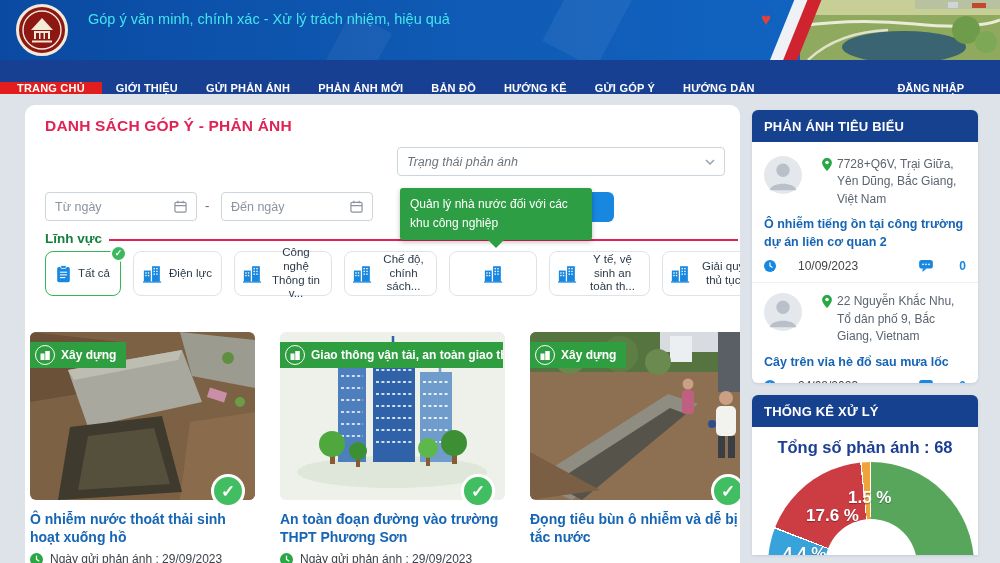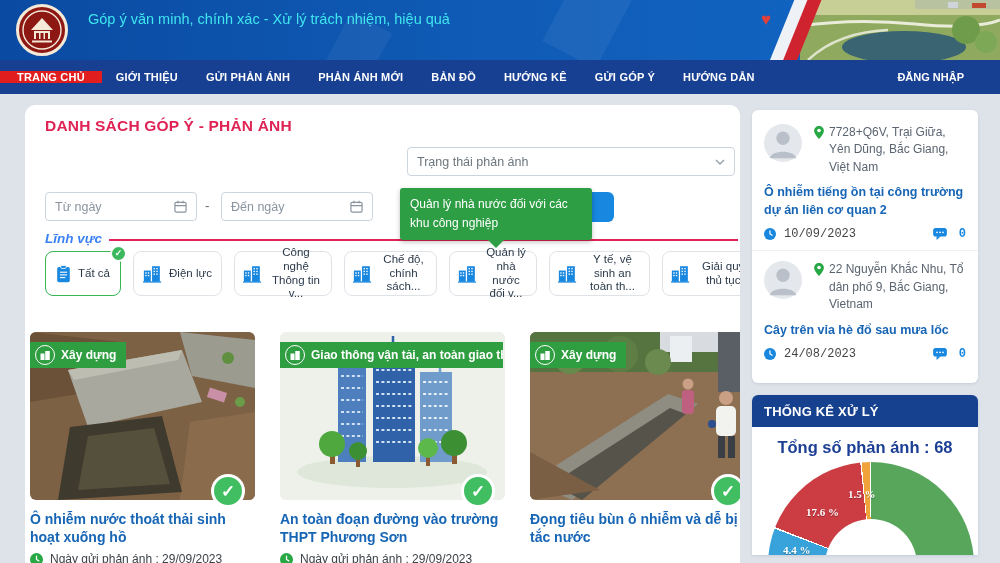--- a/index.html
+++ b/index.html
@@ -16,21 +16,21 @@
   .hdr-titles { position:absolute; left:88px; top:7px; }
   .site-title { font-size:19px; font-weight:800; letter-spacing:-0.2px; color:#e31e24; white-space:nowrap;
     text-shadow:-1px -1px 0 #fff,1px -1px 0 #fff,-1px 1px 0 #fff,1px 1px 0 #fff,0 -1px 0 #fff,0 1px 0 #fff,-1px 0 0 #fff,1px 0 0 #fff; }
   .site-slogan { margin-top:4px; font-size:14.5px; color:#3fe6ef; }
   .hero { position:absolute; right:0; top:0; width:200px; height:60px; }
   .ribbon-w { position:absolute; left:782px; top:-18px; width:17px; height:100px; background:#eef1f5; transform:rotate(22deg); }
   .ribbon-r { position:absolute; left:795px; top:-18px; width:13px; height:100px; background:#cf2430; transform:rotate(22deg); }
   .heart { position:absolute; left:761px; top:10px; font-size:17px; color:#e24038; }
 
   
-  .nav { position:absolute; left:0; top:60px; width:1000px; height:34px; background:#173f92; display:flex; align-items:center; }
+  .nav { position:absolute; left:0; top:60px; width:1000px; height:34px; background:#173f92; display:flex; align-items:flex-end; }
   .nav-item { color:#fff; font-size:11px; font-weight:bold; padding:0 14px; display:flex; align-items:center; cursor:pointer; letter-spacing:.2px; }
   .nav-item.active { background:#e11d1d; padding:0 17px; }
   .nav-spacer { flex:1; }
   .nav-auth { color:#fff; font-size:11px; font-weight:bold; padding:0 14px; display:flex; align-items:center; cursor:pointer; }
   .nav-auth:last-child { margin-right:22px; }
 
   
   .main-panel { position:absolute; left:25px; top:105px; width:715px; height:473px; background:#fff; border-radius:10px 10px 0 0; overflow:hidden; }
   .pg-title { position:absolute; left:20px; top:12px; font-size:15.5px; font-weight:800; color:#e02355; letter-spacing:.2px; }
 
@@ -39,21 +39,21 @@
   .inp input { border:0; outline:0; flex:1; font-size:12.5px; font-family:inherit; color:#333; min-width:0; background:transparent; }
   .inp input::placeholder { color:#8a94a0; }
   .sel-text { flex:1; font-size:12.5px; color:#6c757d; }
   .dash { position:absolute; left:180px; top:93px; color:#666; font-size:13px; }
   .search-btn { position:absolute; left:497px; top:87px; width:92px; height:30px; background:#1787e0; border:0; border-radius:6px; cursor:pointer; }
 
   .tooltip { position:absolute; left:375px; top:83px; width:192px; background:#2e9e44; color:#fff; font-size:12px;
              line-height:1.55; padding:7px 10px 8px; border-radius:3px; box-shadow:0 2px 5px rgba(0,0,0,.25); z-index:5; }
   .tooltip:after { content:""; position:absolute; left:50%; bottom:-8px; margin-left:-8px; border:8px solid transparent; border-top-color:#2e9e44; border-bottom:0; }
 
-  .lv-label { position:absolute; left:20px; top:126px; font-size:13.5px; font-weight:bold; color:#3b82f6;font-style:italic; }
+  .lv-label { position:absolute; left:20px; top:126px; font-size:13.5px; font-weight:bold; color:#15803d; }
   .lv-line { position:absolute; left:84px; top:134px; width:629px; height:2px; background:#e02355; }
 
   .catbtn { position:absolute; top:146px; height:45px; background:#fff; border:1px solid #dfe3e8; border-radius:8px;
             display:flex; align-items:center; justify-content:center; gap:7px; padding:0 8px; cursor:pointer; }
   .catbtn.active { border:1.5px solid #35b554; }
   .catbtn .lbl { font-size:11.5px; color:#2b3a4a; line-height:1.2; text-align:center; white-space:pre-line; }
   .cat-check { position:absolute; right:-7px; top:-7px; width:17px; height:17px; border-radius:50%; background:#3cb95e;
                border:2px solid #fff; color:#fff; font-size:9px; line-height:13px; text-align:center; font-weight:bold; }
 
   
@@ -68,33 +68,33 @@
                border:3px solid #fff; color:#fff; font-size:17px; font-weight:bold; display:flex; align-items:center; justify-content:center; }
   .card-title { margin-top:10px; min-height:37px; font-size:14px; font-weight:bold; color:#1765b5; line-height:1.3; }
   .meta { display:flex; align-items:center; gap:7px; margin-top:5px; font-size:12px; color:#3c4248; }
 
   
   .side-panel { position:absolute; left:752px; width:226px; background:#fff; border-radius:6px; overflow:hidden;
                 box-shadow:0 1px 3px rgba(30,50,90,.12); }
   .side-hd { height:32px; background:#16418f; color:#fff; font-size:13px; font-weight:bold; display:flex; align-items:center; padding:0 12px; letter-spacing:.2px; }
   .feat-item { padding:10px 12px 9px; cursor:pointer; }
   .feat-item + .feat-item { border-top:1px solid #eef0f3; }
-  .fi-top { display:flex; gap:12px; }
+  .fi-top { display:flex; gap:20px; }
   .fi-addr { font-size:12px; color:#5a6470; line-height:1.45; display:flex; gap:5px; }
   .fi-title { margin-top:7px; font-size:12.5px; font-weight:bold; color:#1765b5; line-height:1.45; }
-  .fi-foot { display:flex; align-items:center; margin-top:8px; font-size:12px; color:#444; gap:8px;font-family:Liberation Mono, monospace; }
+  .fi-foot { display:flex; align-items:center; margin-top:8px; font-size:12px; color:#444; gap:22px; }
   .fi-foot .cnt { color:#1787e0; font-weight:bold; margin-left:4px; }
   .spacer { flex:1; }
 
   .stat-total { text-align:center; margin-top:11px; font-size:16.5px; font-weight:800; color:#1c3f94; }
   .donut-wrap { position:absolute; left:16px; top:67px; width:206px; height:206px; }
   .donut { width:206px; height:206px; border-radius:50%;
     background:conic-gradient(#57a65c 0deg 274.8deg,#ffffff 274.8deg 275.8deg,#38a3db 275.8deg 290.6deg,#ffffff 290.6deg 291.6deg,#cb3c43 291.6deg 354deg,#ffffff 354deg 354.8deg,#f0a23b 354.8deg 359.4deg,#ffffff 359.4deg 360deg); }
   .donut-hole { position:absolute; left:57px; top:57px; width:92px; height:92px; border-radius:50%; background:#fff; }
-  .dlab { position:absolute; color:#fff; font-size:11px; font-weight:bold; text-shadow:0 1px 1px rgba(0,0,0,.35); white-space:nowrap;font-family:Liberation Serif, serif; }
+  .dlab { position:absolute; color:#fff; font-size:17px; font-weight:bold; text-shadow:0 1px 1px rgba(0,0,0,.35); white-space:nowrap; }
 
   .avatar { width:38px; height:38px; flex:0 0 auto; }
   svg { display:block; }
 </style>
 </head>
 <body>
 
 <div class="page">
 
   <div class="hdr">
@@ -142,21 +142,21 @@
     <div class="nav-item">HƯỚNG KÊ</div>
     <div class="nav-item">GỬI GÓP Ý</div>
     <div class="nav-item">HƯỚNG DẪN</div>
     <div class="nav-spacer"></div>
     <div class="nav-auth">ĐĂNG NHẬP</div>
   </div>
 
   <div class="main-panel">
     <div class="pg-title">DANH SÁCH GÓP Ý - PHẢN ÁNH</div>
 
-    <div class="inp" style="left:382px; top:42px; width:328px;">
+    <div class="inp" style="left:372px; top:42px; width:328px;font-style:italic;">
       <span class="sel-text">Trạng thái phản ánh</span>
       <span>
         <svg width="10" height="6" viewBox="0 0 10 6">
             <path d="M1 1l4 4 4-4" stroke="#9aa3ad" stroke-width="1.5" fill="none"></path>
           </svg>
       </span>
     </div>
 
     <div class="inp" style="left:20px; top:87px; width:152px;">
       <input type="text" placeholder="Từ ngày" style="">
@@ -280,21 +280,20 @@
               <rect x="5.6" y="11" width="1.6" height="1.6"></rect>
               <rect x="12.2" y="3" width="1.6" height="1.6"></rect>
               <rect x="15.4" y="3" width="1.6" height="1.6"></rect>
               <rect x="12.2" y="6.2" width="1.6" height="1.6"></rect>
               <rect x="15.4" y="6.2" width="1.6" height="1.6"></rect>
               <rect x="12.2" y="9.4" width="1.6" height="1.6"></rect>
               <rect x="15.4" y="9.4" width="1.6" height="1.6"></rect>
             </g>
           </svg>
         </span>
-      <span class="lbl">Quản lý nhà nước đối v...</span>
     </div>
     <div class="catbtn" style="left:524px; width:101px;">
       <span>
           <svg width="19" height="18" viewBox="0 0 22 20">
             <rect x="1" y="6" width="8" height="13" fill="#1787e0"></rect>
             <rect x="10.5" y="1" width="9" height="18" fill="#1787e0"></rect>
             <rect x="0" y="18.6" width="21" height="1.4" fill="#1787e0"></rect>
             <g fill="#fff">
               <rect x="2.6" y="8" width="1.6" height="1.6"></rect>
               <rect x="5.6" y="8" width="1.6" height="1.6"></rect>
@@ -474,20 +473,21 @@
           <span>Xây dựng</span>
         </div>
         <div class="img-check">✓</div>
       </div>
       <div class="card-title" style="min-height:18px;">Đọng tiêu bùn ô nhiễm và dễ bị tắc nước</div>
 
     </div>
   </div>
 
   <div class="side-panel" style="top:110px; height:273px;">
+    <div class="side-hd">PHẢN ÁNH TIÊU BIỂU</div>
 
     <div class="feat-item" style="margin-top:4px;">
       <div class="fi-top">
         <span class="avatar">
           <svg width="38" height="38" viewBox="0 0 40 40">
               <circle cx="20" cy="20" r="20" fill="#e4e7eb"></circle>
               <circle cx="20" cy="15" r="7" fill="#b9c0c9"></circle>
               <path d="M6 36c2-9 26-9 28 0" fill="#b9c0c9"></path>
             </svg>
         </span>

